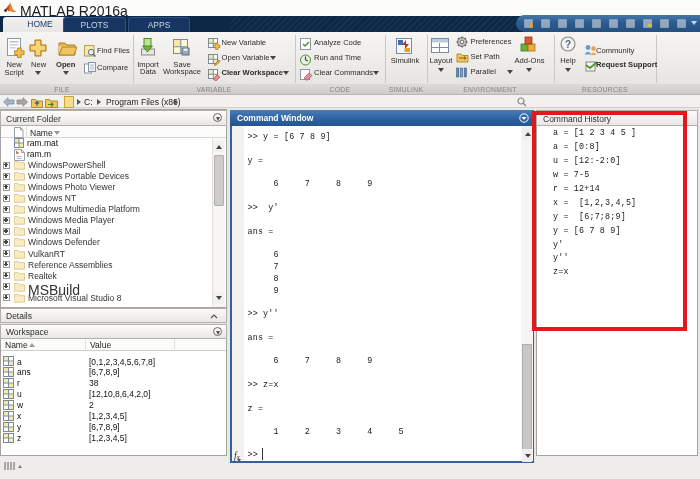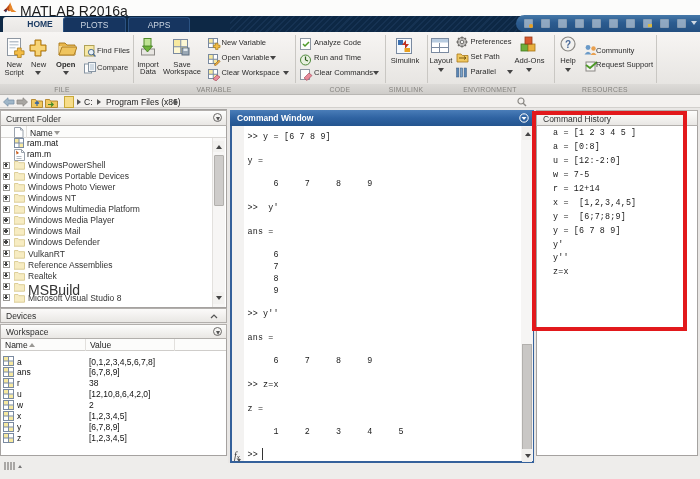--- a/index.html
+++ b/index.html
@@ -18,21 +18,21 @@
 <svg class="a" style="left:3px;top:1px" width="14" height="14" viewBox="0 0 14 14">
  <polygon points="0.5,9.5 3.5,7 5,8.5 2.5,11" fill="#7b1f1f"></polygon>
  <polygon points="3,7.5 7,2.5 9,7 6,10.5" fill="#c24e12"></polygon>
  <polygon points="7,1 10,8.5 13.5,11 8.5,11 6,8.5" fill="#e8882a"></polygon>
  <polygon points="2,8.5 4,10 2.5,11.5" fill="#26406b"></polygon>
 </svg>
 <div class="a" style="left:20px;top:3px;font-size:14px;color:#1c1c1c">MATLAB R2016a</div>
 
 <div class="a" style="left:0;top:16px;width:700px;height:16px;background:#0d2845"></div>
 <div class="a" style="left:230px;top:16px;width:287px;height:16px;background:repeating-linear-gradient(135deg,rgba(55,90,135,.20) 0 1.5px,rgba(13,40,69,0) 1.5px 4.5px)"></div>
-<div class="tab" style="left:3px;width:74px;background:linear-gradient(#f2f0ee,#e8e6e4);color:#1a3a62;font-weight:bold;height:16px">HOME</div>
+<div class="tab" style="left:3px;width:74px;background:linear-gradient(#f2f0ee,#e8e6e4);color:#1a3a62;font-weight:normal;height:16px">HOME</div>
 <div class="tab" style="left:63px;width:63px;background:#163560;border:1px solid #2b5282;border-bottom:none;color:#ccd6e2">PLOTS</div>
 <div class="tab" style="left:128px;width:62px;background:#163560;border:1px solid #2b5282;border-bottom:none;color:#ccd6e2">APPS</div>
 <div class="a" style="left:516px;top:15px;width:184px;height:17px;border-radius:9px 0 0 9px;background:linear-gradient(#4578a8,#2c5c90 45%,#245081)"></div>
 <div class="a" style="left:524px;top:19px;width:9px;height:9px;background:rgba(205,215,224,.62);border:1px solid rgba(130,150,172,.65);border-radius:1px"></div>
 <div class="a" style="left:541px;top:19px;width:9px;height:9px;background:rgba(205,215,224,.62);border:1px solid rgba(130,150,172,.65);border-radius:1px"></div>
 <div class="a" style="left:558px;top:19px;width:9px;height:9px;background:rgba(205,215,224,.62);border:1px solid rgba(130,150,172,.65);border-radius:1px"></div>
 <div class="a" style="left:575px;top:19px;width:9px;height:9px;background:rgba(205,215,224,.62);border:1px solid rgba(130,150,172,.65);border-radius:1px"></div>
 <div class="a" style="left:592px;top:19px;width:9px;height:9px;background:rgba(205,215,224,.62);border:1px solid rgba(130,150,172,.65);border-radius:1px"></div>
 <div class="a" style="left:609px;top:19px;width:9px;height:9px;background:rgba(205,215,224,.62);border:1px solid rgba(130,150,172,.65);border-radius:1px"></div>
 <div class="a" style="left:626px;top:19px;width:9px;height:9px;background:rgba(205,215,224,.62);border:1px solid rgba(130,150,172,.65);border-radius:1px"></div>
@@ -132,21 +132,21 @@
 <div class="a" style="left:221.5px;top:53.4px;font-size:7.6px;color:#2b2b2b;font-weight:normal;white-space:nowrap;letter-spacing:0px">Open Variable</div>
 <div class="a" style="left:269.5px;top:56.4px;width:0;height:0;border-left:3.5px solid transparent;border-right:3.5px solid transparent;border-top:4px solid #444"></div>
 <svg class="a" style="left:208px;top:69px" width="13" height="12">
     <rect x="0.5" y="0.5" width="9" height="9" fill="#fff" stroke="#7a8aa0"></rect>
     <rect x="1" y="1" width="4" height="4" fill="#f7e9a0"></rect>
     <rect x="5.5" y="5.5" width="3.5" height="3.5" fill="#f7e9a0"></rect>
     <line x1="5.25" y1="0.5" x2="5.25" y2="9.5" stroke="#7a8aa0"></line>
     <line x1="0.5" y1="5.25" x2="9.5" y2="5.25" stroke="#7a8aa0"></line>
     <path d="M5 10 L9 6 L12 8 L8 12 z" fill="#e88a9a" stroke="#a04050" stroke-width="0.6"></path>
   </svg>
-<div class="a" style="left:221.5px;top:68px;font-size:7.6px;color:#2b2b2b;font-weight:normal;white-space:nowrap;letter-spacing:0px">Clear Workspace</div>
+<div class="a" style="left:221.5px;top:68px;font-size:7.6px;color:#2b2b2b;font-weight:bold;white-space:nowrap;letter-spacing:0px">Clear Workspace</div>
 <div class="a" style="left:282.5px;top:71.0px;width:0;height:0;border-left:3.5px solid transparent;border-right:3.5px solid transparent;border-top:4px solid #444"></div>
 <svg class="a" style="left:300px;top:38px" width="13" height="12">
     <rect x="0.5" y="0.5" width="10" height="11" fill="#fdfdfd" stroke="#8e97a2"></rect>
     <path d="M3 6 l2 2 l4 -4" stroke="#4e9a28" stroke-width="1.5" fill="none"></path>
   </svg>
 <div class="a" style="left:314px;top:38.4px;font-size:7.6px;color:#2b2b2b;font-weight:normal;white-space:nowrap;letter-spacing:0px">Analyze Code</div>
 <svg class="a" style="left:300px;top:53.5px" width="13" height="12">
     <circle cx="5.5" cy="6" r="5" fill="#e8f0e0" stroke="#4e8a3a" stroke-width="1"></circle>
     <path d="M5.5 6 L5.5 2.5 M5.5 6 L8 7" stroke="#2a5a1a" stroke-width="1.2"></path>
   </svg>
@@ -207,21 +207,21 @@
     <circle cx="4" cy="3.5" r="2.4" fill="#6a9ac8"></circle>
     <path d="M0.5 10.5 q3.5 -5.5 7 0 z" fill="#6a9ac8"></path>
     <circle cx="9.5" cy="4.5" r="2.2" fill="#e8a050"></circle>
     <path d="M6.5 11 q3 -4.6 6 0 z" fill="#e8a050"></path>
   </svg>
 <div class="a" style="left:596px;top:45.5px;font-size:7.6px;color:#2b2b2b;font-weight:normal;white-space:nowrap;letter-spacing:0px">Community</div>
 <svg class="a" style="left:584px;top:59.5px" width="13" height="12">
     <rect x="2" y="2" width="9" height="9" fill="#f5f4f2" stroke="#8a8884"></rect>
     <path d="M2 5 l4 3 l7 -6" stroke="#4e9a28" stroke-width="1.8" fill="none"></path>
   </svg>
-<div class="a" style="left:596px;top:60px;font-size:7.6px;color:#2b2b2b;font-weight:normal;white-space:nowrap;letter-spacing:0px">Request Support</div>
+<div class="a" style="left:596px;top:60px;font-size:7.6px;color:#2b2b2b;font-weight:bold;white-space:nowrap;letter-spacing:0px">Request Support</div>
 
 <div class="a" style="left:0;top:94.5px;width:700px;height:13.5px;background:#f3f1ef;border-bottom:1px solid #d2d0cd"></div>
 <svg class="a" style="left:3px;top:97px" width="12" height="10">
     <path d="M0.5 5 L5 0.8 L5 3 h6 v4 h-6 v2.2 z" fill="#9fb6c8" stroke="#7a92a8" stroke-width="0.8"></path>
   </svg>
 <svg class="a" style="left:16px;top:97px" width="12" height="10">
     <path d="M11.5 5 L7 0.8 L7 3 h-6 v4 h6 v2.2 z" fill="#a8a6a2" stroke="#8a8884" stroke-width="0.8"></path>
   </svg>
 <svg class="a" style="left:31px;top:96.5px" width="12" height="11">
     <path d="M0.5 2.5 h4 l1 1.5 h6 v6.5 h-11 z" fill="#f0c860" stroke="#a87718" stroke-width="0.8"></path>
@@ -362,21 +362,21 @@
   </svg>
 <div class="a" style="left:28px;top:281.65px;font-size:14px;color:#333;white-space:nowrap">MSBuild</div>
 <div class="a" style="left:2.5px;top:294.20000000000005px;width:7px;height:7px;border:1px solid #9a9894;background:#fff"></div>
 <div class="a" style="left:4px;top:296.70000000000005px;width:4px;height:1.2px;background:#444"></div>
 <div class="a" style="left:5.4px;top:295.30000000000007px;width:1.2px;height:4px;background:#444"></div>
 <svg class="a" style="left:14px;top:292.70000000000005px" width="11" height="10">
     <path d="M0.5 1.5 h3.5 l1 1.2 h5.5 v6.5 h-10.5 z" fill="#f7ecc2" stroke="#d8c890" stroke-width="0.9"></path>
   </svg>
 <div class="a" style="left:28px;top:292.70000000000005px;font-size:8.5px;color:#333;white-space:nowrap">Microsoft Visual Studio 8</div>
 
-<div class="hdrL" style="left:0;top:307.5px;width:227px;height:15.5px;line-height:15px;padding-left:5px;background:linear-gradient(#fbfaf9,#e9e7e4)">Devices</div>
+<div class="hdrL" style="left:0;top:307.5px;width:227px;height:15.5px;line-height:15px;padding-left:5px;background:linear-gradient(#fbfaf9,#e9e7e4)">Details</div>
 <div class="a" style="left:210px;top:313px;width:8px;height:8px"><svg width="8" height="8">
       <path d="M1 5 L4 2 L7 5" stroke="#555" stroke-width="1.2" fill="none"></path>
     </svg></div>
 
 <div class="a" style="left:0;top:324px;width:227px;height:131.5px;background:#fff;border:1px solid #a5a2a0"></div>
 <div class="hdrL" style="left:0;top:324px;width:227px;height:14.5px;line-height:14px;padding-left:5px">Workspace</div>
 <div class="circ" style="left:213px;top:326.5px"></div>
 <div class="a" style="left:1px;top:338.5px;width:225px;height:12px;background:#fcfcfb;border-bottom:1px solid #cfcdca"></div>
 <div class="a" style="left:85px;top:338.5px;width:1px;height:12px;background:#e2e0dd"></div>
 <div class="a" style="left:174px;top:338.5px;width:1px;height:12px;background:#e2e0dd"></div>

